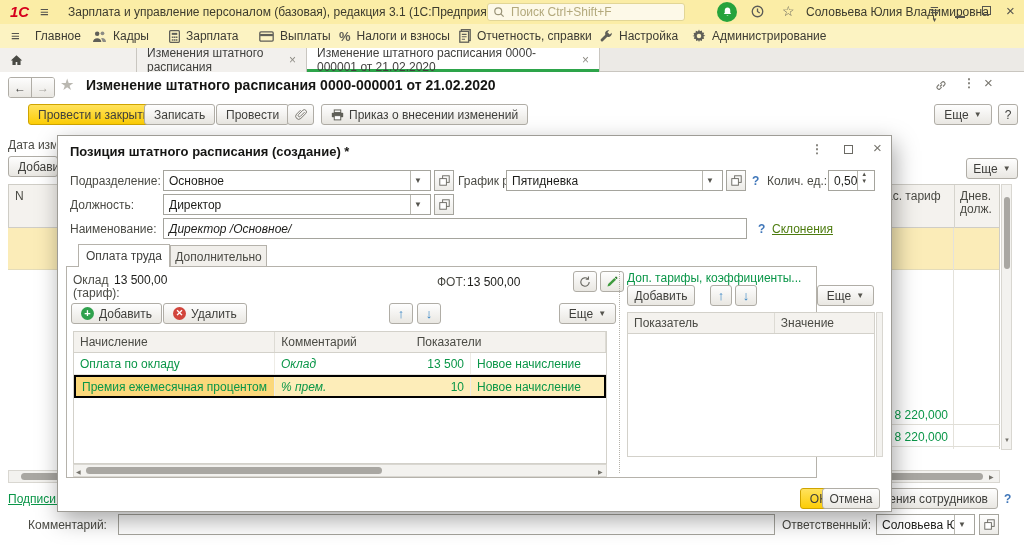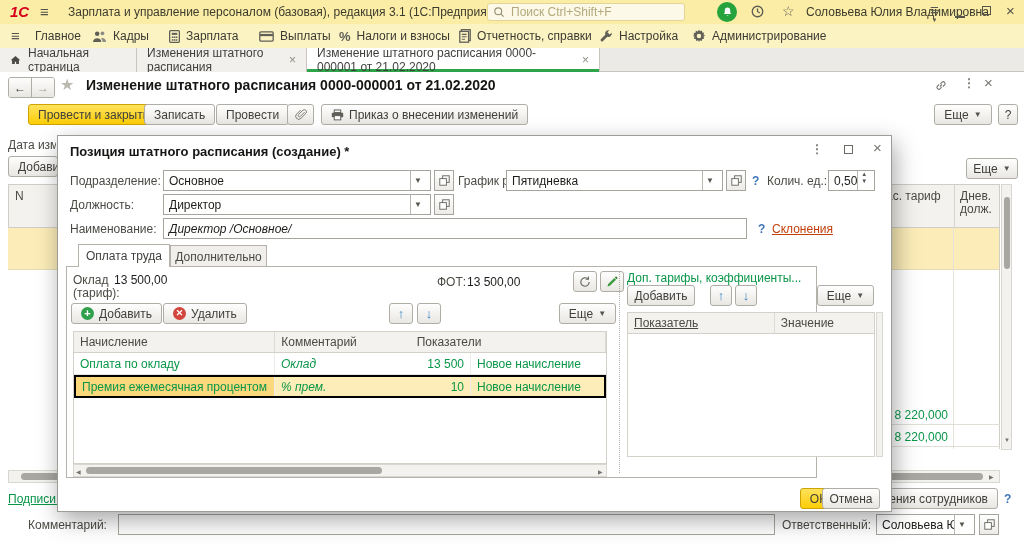--- a/index.html
+++ b/index.html
@@ -30,21 +30,21 @@
        box-sizing:border-box;padding:0 9px;color:#3f3f3c;white-space:nowrap;}
   .btn.yellow{background:linear-gradient(#ffe25d,#fccd06);border-color:#cfa400;margin-left:20px;}
   .caret{font-size:8px;color:#55544e;}
   .fld{position:absolute;display:flex;align-items:center;height:21px;background:#fff;border:1px solid #a5a49d;
        box-sizing:border-box;padding:0 5px;color:#1d1d1a;white-space:nowrap;overflow:hidden;}
   .fld .arrow{margin-left:auto;align-self:stretch;display:flex;align-items:center;border-left:1px solid #b8b7b0;padding:0 3px;font-size:8px;color:#55544e;}
   .sqbtn{position:absolute;width:20px;height:21px;display:flex;align-items:center;justify-content:center;
          background:linear-gradient(#fefefe,#ecebe7);border:1px solid #a5a49d;box-sizing:border-box;}
   .lbl{color:#4a4a44;white-space:nowrap;}
   .help{color:#3f76b9;font-weight:bold;}
-  .blink{color:#c2410c;text-decoration:underline;}
+  .blink{color:#4d7c0f;text-decoration:underline;}
   .glink{color:#0a9648;text-decoration:underline;}
   .green{color:#0a9648;}
   
   .navbtns{display:flex;border:1px solid #b0ada6;border-radius:3px;overflow:hidden;height:19px;}
   .navbtns span{width:22px;display:flex;align-items:center;justify-content:center;background:linear-gradient(#fdfdfd,#e9e7e2);}
   .doctitle{font-size:14px;font-weight:bold;color:#161614;white-space:nowrap;}
   .grayico{color:#77756e;}
   
   .bghead{background:#f4f2ee;border:1px solid #cfcdc6;box-sizing:border-box;color:#4a4a44;}
   .scrolltrack{background:#f3f2ef;border:1px solid #d9d7d1;box-sizing:border-box;}
@@ -165,21 +165,20 @@
         </svg>
       <span>Администрирование</span>
       </span>
   </div>
 
   <div class="ab tabbar">
     <div class="tab ab" style="left:0;width:137px;">
       <svg width="13" height="12" viewBox="0 0 16 14">
           <path d="M8 1L1 7.5h2V13h4V9.5h2V13h4V7.5h2z" fill="#4a4a44"></path>
         </svg>
-      <span>Начальная страница</span>
     </div>
     <div class="tab ab" style="left:137px;width:170px;">
       <span>Изменения штатного расписания</span>
       <span class="tclose">×</span>
     </div>
     <div class="tab active ab" style="left:307px;width:293px;">
       <span>Изменение штатного расписания 0000-000001 от 21.02.2020</span>
       <span class="tclose">×</span>
     </div>
   </div>
@@ -440,21 +439,21 @@
           <span class="bluearr">↑</span>
         </div>
       <div class="btn" style="left:668px;top:18px;width:22px;padding:0;">
           <span class="bluearr">↓</span>
         </div>
       <div class="btn" style="left:750px;top:18px;width:57px;">
           <span>Еще</span>
           <span class="caret">▼</span>
         </div>
       <div class="thead" style="left:560px;top:45px;width:248px;height:22px;">
-        <div style="width:148px;text-decoration:underline;">
+        <div style="width:148px;">
             <span>Показатель</span>
           </div>
         <div style="width:100px;border-right:none;">
             <span>Значение</span>
           </div>
       </div>
       <div class="ab" style="left:560px;top:67px;width:248px;height:123px;border:1px solid #d3d1ca;border-top:none;box-sizing:border-box;background:#fff;"></div>
       <div class="ab scrolltrack" style="left:809px;top:45px;width:7px;height:145px;"></div>
     </div>
 

